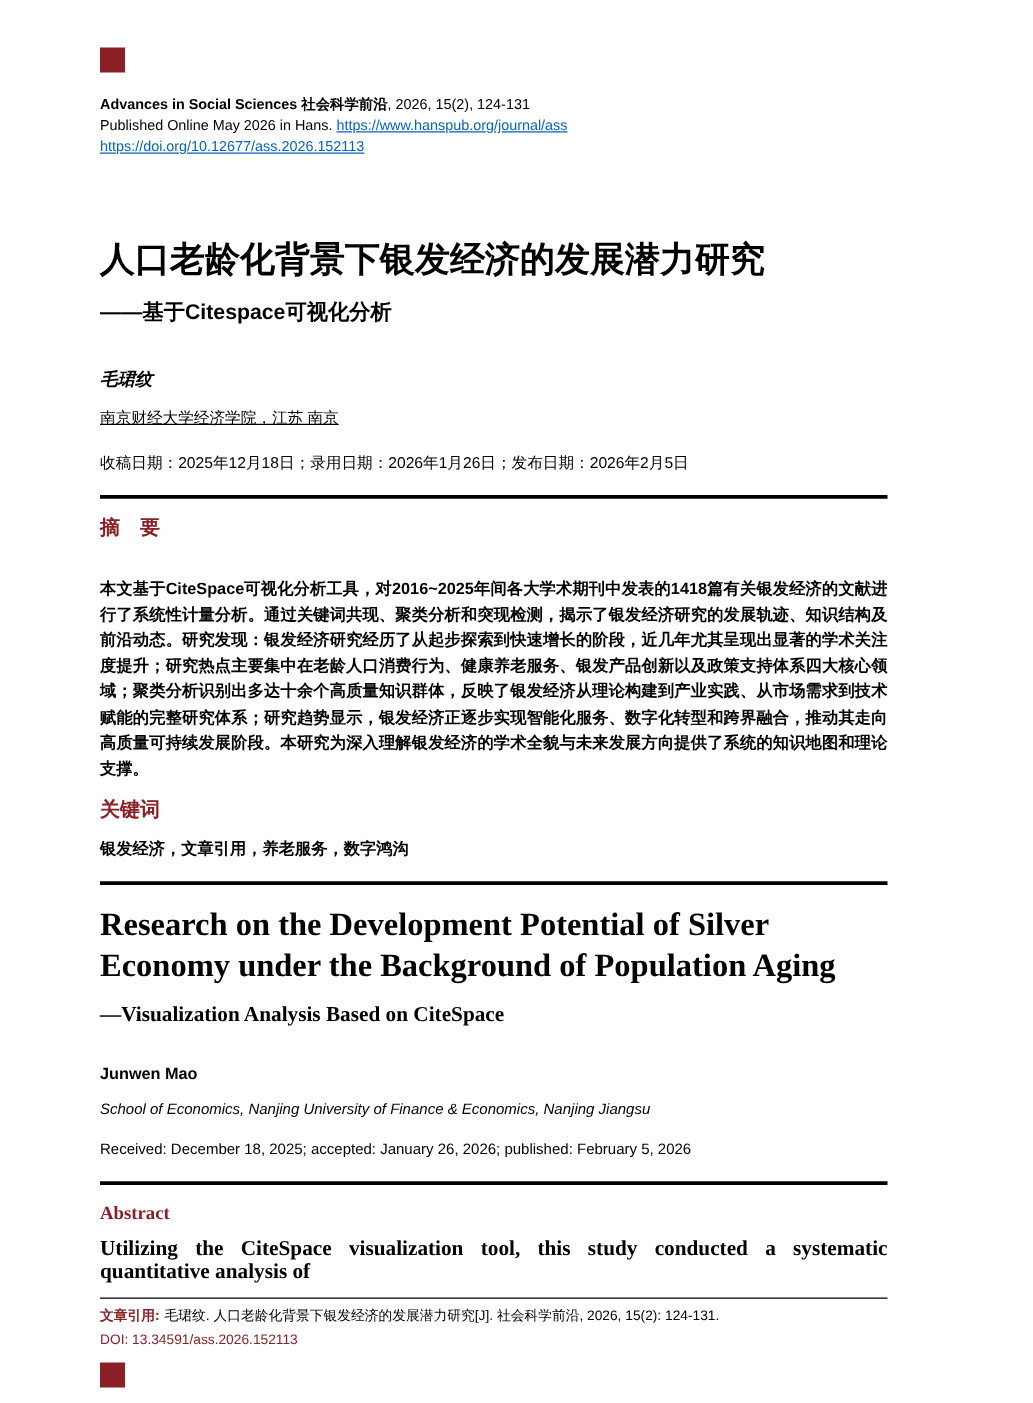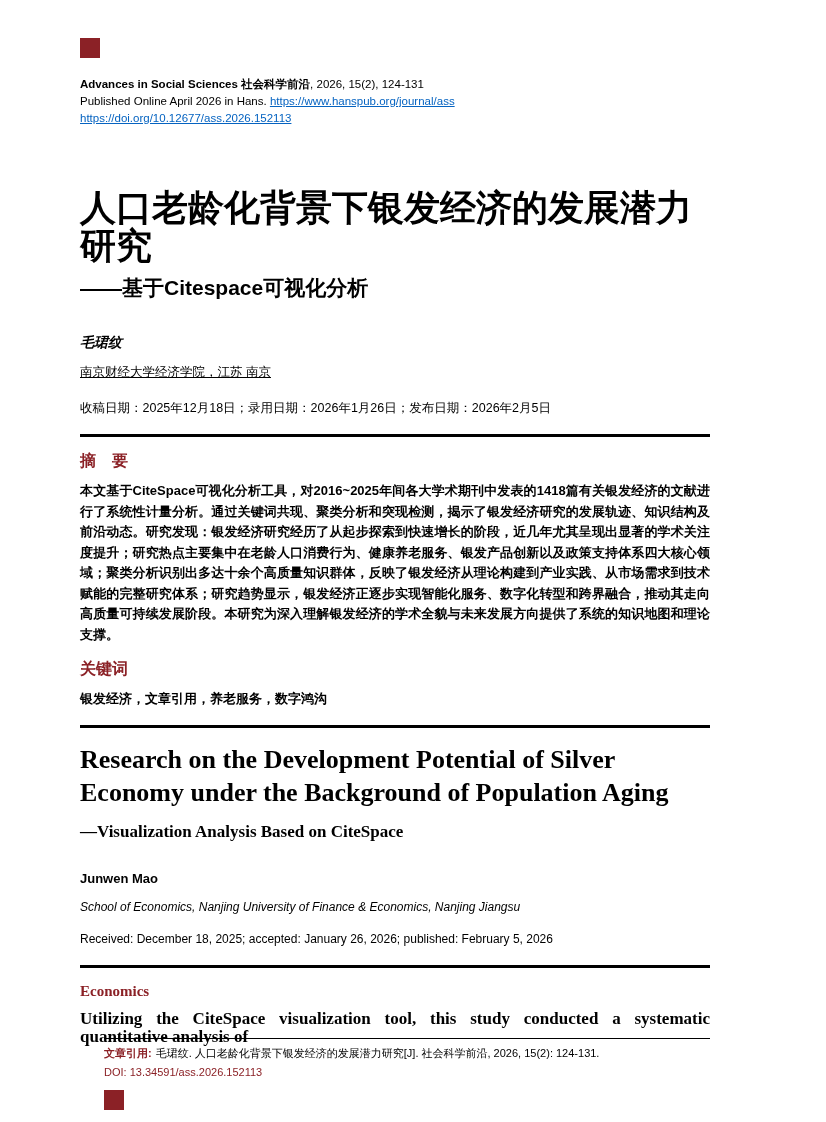--- a/index.html
+++ b/index.html
@@ -13,59 +13,59 @@
     width: 788px; height: 1122px; overflow: hidden;
     padding: 38px 78px 0 80px; background: #ffffff;
   }
   .logo-mark { width: 20px; height: 20px; background: var(--accent, #8B2126); }
   .logo-top { margin-bottom: 18px; }
 
   .page-header p { margin: 0; font-size: 11.5px; line-height: 17px; }
   .journal-name { font-weight: bold; }
   a.link { color: var(--link, #0563C1); text-decoration: underline; cursor: pointer; }
 
-  .cn-title { margin: 62px 0 0 0; font-size: 36px; line-height: 38px; font-weight: bold; }
-  .cn-subtitle { margin: 10px 0 0 0; font-size: 21px; line-height: 26px; font-weight: bold; }
+  .cn-title { margin: 62px 0 0 0; font-size: 28px; line-height: 38px; font-weight: bold; }
+  .cn-subtitle { margin: 10px 0 0 0; font-size: 17px; line-height: 26px; font-weight: bold; }
   .cn-author { margin: 32px 0 0 0; font-size: 14px; line-height: 20px; font-weight: bold; font-style: italic; font-family: "Liberation Serif", serif; }
   .cn-affiliation { margin: 10px 0 0 0; font-size: 12.5px; line-height: 18px; text-decoration: underline; }
   .cn-dates { margin: 18px 0 0 0; font-size: 12.5px; line-height: 18px; }
 
   hr.rule { border: none; border-top: 3px solid #000; margin: 17px 0 0 0; }
 
   .section-heading { color: var(--accent, #8B2126); font-weight: bold; }
   .cn-heading { margin: 13px 0 0 0; font-size: 16px; line-height: 22px; }
-  .cn-abstract { margin: 9px 0 0 0; font-size: 13px; line-height: 20.5px; font-weight: bold; text-align: justify; }
+  .cn-abstract { margin: 27px 0 0 0; font-size: 13px; line-height: 20.5px; font-weight: bold; text-align: justify; }
   .cn-keywords { margin: 9px 0 0 0; font-size: 13px; line-height: 19px; font-weight: bold; }
 
   .en-title { margin: 15px 0 0 0; font-family: "Liberation Serif", serif; font-size: 26px; line-height: 33px; font-weight: bold; }
   .en-subtitle { margin: 11px 0 0 0; font-family: "Liberation Serif", serif; font-size: 17px; line-height: 24px; font-weight: bold; }
   .en-author { margin: 26px 0 0 0; font-size: 13px; line-height: 18px; font-weight: bold; }
   .en-affiliation { margin: 11px 0 0 0; font-size: 12px; line-height: 17px; font-style: italic; }
   .en-dates { margin: 15px 0 0 0; font-size: 12px; line-height: 17px; }
   .en-heading { margin: 13px 0 0 0; font-size: 15px; line-height: 20px; font-family: "Liberation Serif", serif; }
   .en-abstract { margin: 9px 0 0 0; font-size: 17px; line-height: 18px; font-weight: bold; font-family: "Liberation Serif", serif; text-align: justify; }
 
-  footer.page-footer { position: absolute; left: 80px; right: 78px; bottom: 12px; margin-left: 24px; }
+  footer.page-footer { position: absolute; left: 80px; right: 78px; bottom: 12px; }
   hr.footer-rule { border: none; border-top: 1px solid #000; margin: 0 0 6px 0; }
   .citation { margin: 0; font-size: 11px; line-height: 17px; }
   .citation-label { color: var(--accent, #8B2126); font-weight: bold; margin-right: 4px; }
   .footer-doi { margin: 2px 0 0 0; font-size: 11px; line-height: 16px; }
   a.doi-link { color: var(--accent, #8B2126); text-decoration: none; cursor: pointer; }
   .logo-bottom { margin-top: 10px; }
 </style>
 </head>
 <body>
 
 <div class="page">
 
   <div class="logo-mark logo-top"></div>
 
   <header class="page-header">
     <p class="journal-line"><span class="journal-name">Advances in Social Sciences 社会科学前沿</span><span>, 2026, 15(2), 124-131</span></p>
-    <p class="published-line"><span>Published Online April 2026 in Hans.</span> <a class="link" href="#">https://www.hanspub.org/journal/ass</a></p>
+    <p class="published-line"><span>Published Online May 2026 in Hans.</span> <a class="link" href="#">https://www.hanspub.org/journal/ass</a></p>
     <p class="doi-line"><a class="link" href="#">https://doi.org/10.12677/ass.2026.152113</a></p>
   </header>
 
   <h1 class="cn-title">人口老龄化背景下银发经济的发展潜力研究</h1>
   <h2 class="cn-subtitle">——基于Citespace可视化分析</h2>
 
   <p class="cn-author">毛珺纹</p>
   <p class="cn-affiliation">南京财经大学经济学院，江苏 南京</p>
   <p class="cn-dates">收稿日期：2025年12月18日；录用日期：2026年1月26日；发布日期：2026年2月5日</p>
 
@@ -81,21 +81,21 @@
 
   <h1 class="en-title">Research on the Development Potential of Silver Economy under the Background of Population Aging</h1>
   <h2 class="en-subtitle">—Visualization Analysis Based on CiteSpace</h2>
 
   <p class="en-author">Junwen Mao</p>
   <p class="en-affiliation">School of Economics, Nanjing University of Finance &amp; Economics, Nanjing Jiangsu</p>
   <p class="en-dates">Received: December 18, 2025; accepted: January 26, 2026; published: February 5, 2026</p>
 
   <hr class="rule">
 
-  <h3 class="section-heading en-heading">Economics</h3>
+  <h3 class="section-heading en-heading">Abstract</h3>
   <p class="en-abstract">Utilizing the CiteSpace visualization tool, this study conducted a systematic quantitative analysis of</p>
 
   <footer class="page-footer">
     <hr class="footer-rule">
     <p class="citation"><span class="citation-label">文章引用:</span><span>毛珺纹. 人口老龄化背景下银发经济的发展潜力研究[J]. 社会科学前沿, 2026, 15(2): 124-131.</span></p>
     <p class="footer-doi"><a class="doi-link" href="#">DOI: 13.34591/ass.2026.152113</a></p>
     <div class="logo-mark logo-bottom"></div>
   </footer>
 
 </div>

